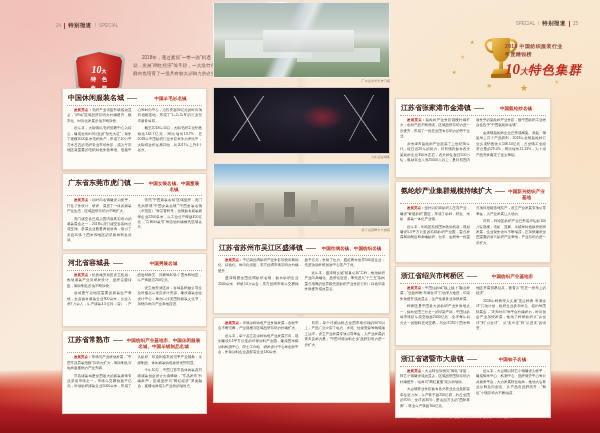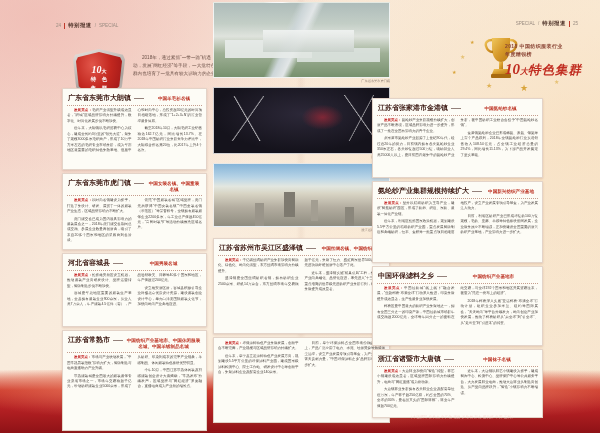--- a/index.html
+++ b/index.html
@@ -46,37 +46,37 @@
   .award-text{position:absolute;right:2px;top:8px;text-align:left;color:#8a4434;}
   .award-line{font-size:5px;font-weight:bold;letter-spacing:.4px;line-height:1.6;}
   .award-big{margin-top:2px;color:#c02c20;font-family:"Liberation Serif","DejaVu Serif",serif;font-style:italic;font-weight:bold;text-align:center;}
   .award-big .n{font-size:15px;}
   .award-big .da{font-size:8px;}
   .award-big .rest{font-size:12.5px;letter-spacing:1px;}
   
   .col{position:absolute;z-index:2;}
   .col-left{left:62px;top:88px;width:145px;}
   .col-center{left:213px;top:2px;width:177px;}
-  .col-right{left:372px;top:98px;width:171px;}
+  .col-right{left:395px;top:98px;width:156px;}
   
   .card{background:#fdfcf6;border:1px solid rgba(185,145,125,.38);box-shadow:0 1px 2px rgba(150,90,70,.22);
     margin-bottom:3px;padding:3px 4px 2px;box-sizing:border-box;overflow:hidden;}
   .card-title{display:flex;align-items:baseline;gap:3px;padding:1px 1px 2px;
     border-bottom:1px dotted #c59d8d;margin-bottom:2px;flex-wrap:nowrap;}
   .region{font-family:"Liberation Serif","DejaVu Serif",serif;font-weight:bold;font-size:7px;color:#3f1d16;white-space:nowrap;}
   .dash{font-size:5px;color:#3f1d16;font-weight:bold;}
   .designation{font-size:4.6px;font-weight:bold;color:#bf3a2b;flex:1;text-align:center;line-height:1.35;}
   .card-body{column-count:2;column-gap:6px;font-size:3.5px;line-height:1.55;color:#4a4440;text-align:justify;}
   .card-body p{margin:0 0 2px;text-indent:7px;}
   .hl{color:#c62828;font-weight:bold;}
   .col-left .card:nth-child(1){height:82px;}
   .col-left .card:nth-child(2){height:77px;}
   .col-left .card:nth-child(3){height:74px;}
-  .col-left .card:nth-child(4){height:101px;}
-  .sections-center .card:nth-child(1){height:96px;margin-top:6px;}
+  .col-left .card:nth-child(4){height:84px;}
+  .sections-center .card:nth-child(1){height:76px;margin-top:6px;}
   .sections-center .card:nth-child(2){height:86px;}
   .col-right .card:nth-child(1){height:80px;}
   .col-right .card:nth-child(2){height:82px;}
   .col-right .card:nth-child(3){height:80px;}
   .col-right .card:nth-child(4){height:69px;}
   
   .photo-wrap{margin-bottom:4px;}
   .photo{width:100%;border:1px solid rgba(255,255,255,.8);box-sizing:border-box;position:relative;overflow:hidden;}
   .photo-0{height:76px;
     background:
@@ -161,21 +161,21 @@
     <div class="award-text">
       <div class="award-line">2018 中国纺织服装行业</div>
       <div class="award-line">年度精锐榜</div>
       <div class="award-big"><span class="n">10</span><span class="da">大</span><span class="rest">特色集群</span></div>
     </div>
   </div>
 
   <div class="col col-left">
   <section class="card">
     <div class="card-title">
-      <span class="region">广东省东莞市大朗镇</span>
+      <span class="region">中国休闲服装名城</span>
       <span class="dash">——</span>
       <span class="designation">中国羊毛衫名镇</span>
     </div>
     <div class="card-body">
           <p><span class="hl">发展亮点：</span>毛织产业转型升级成效显著，“织城”区域品牌影响力持续提升，数字化、时尚化发展步伐不断加快。</p>
           <p>近年来，大朗镇以毛织贸易中心为核心，建成全长约3公里的“锐光大道”，聚集了规模3000多家毛织商户，形成了10万平方米左右的毛织专业市场集群，成为华南地区最重要的毛织特色集散基地、信息中心和时尚中心，总投资超30亿元的时尚项目相继落地，形成了“1+2+3+N”的行业管理服务体系。</p>
           <p>截至2018年10月，大朗毛织工业销售额达162.7亿元，同比增长13.7%。在2018年中国纺织行业集群竞争力评比中，大朗综合排名第20位，比2017年上升4个名次。</p>
         </div>
   </section>
 
@@ -282,21 +282,21 @@
     </div>
     <div class="card-body">
           <p><span class="hl">发展亮点：</span>坚持以精细纺织为主导产业，建设“智慧纺织”园区，形成了纺纱、织造、家纺、服装一体化产业链。</p>
           <p>近年来，利通区抢抓国家政策机遇，规划建设5.5平方公里的精细纺织产业园，重点发展智能制造和高端纺织，恒丰、金积等一批重点项目相继落地投产，设立产业发展专项引导基金，为产业发展注入动力。</p>
           <p>目前，利通区纺织产业已形成环锭纺100万锭规模，毛纺、亚麻、羊绒等特色板块协同发展，企业聚集效应不断增强，正加快建设全国重要的新兴纺织产业基地，产业影响力进一步扩大。</p>
         </div>
   </section>
 
   <section class="card">
     <div class="card-title">
-      <span class="region">中国环保滤料之乡</span>
+      <span class="region">浙江省绍兴市柯桥区</span>
       <span class="dash">——</span>
       <span class="designation">中国纺织产业基地市</span>
     </div>
     <div class="card-body">
           <p><span class="hl">发展亮点：</span>中国轻纺城“线上线下”融合发展，“丝路柯桥·布满全球”行动深入推进，印染集聚提升成效显著，生产性服务业加快发展。</p>
           <p>柯桥区是中国最大的纺织产业集聚地之一，拥有全国三分之一的印染产能，中国轻纺城市场群年成交额超2000亿元，全球每年四分之一的面料在此交易，与全球192个国家和地区开展贸易往来，被誉为“托在一块布上的经济”。</p>
           <p>2018年柯桥深入实施“亚运柯桥·布满全球”行动计划，组织企业参加米兰、纽约等国际展会，“天天时尚”等平台持续发力，时尚创意产业加快发展，推动了柯桥纺织从“卖全球”到“引全球”、从“走出去”到“引进来”的转变。</p>
         </div>
   </section>
 

